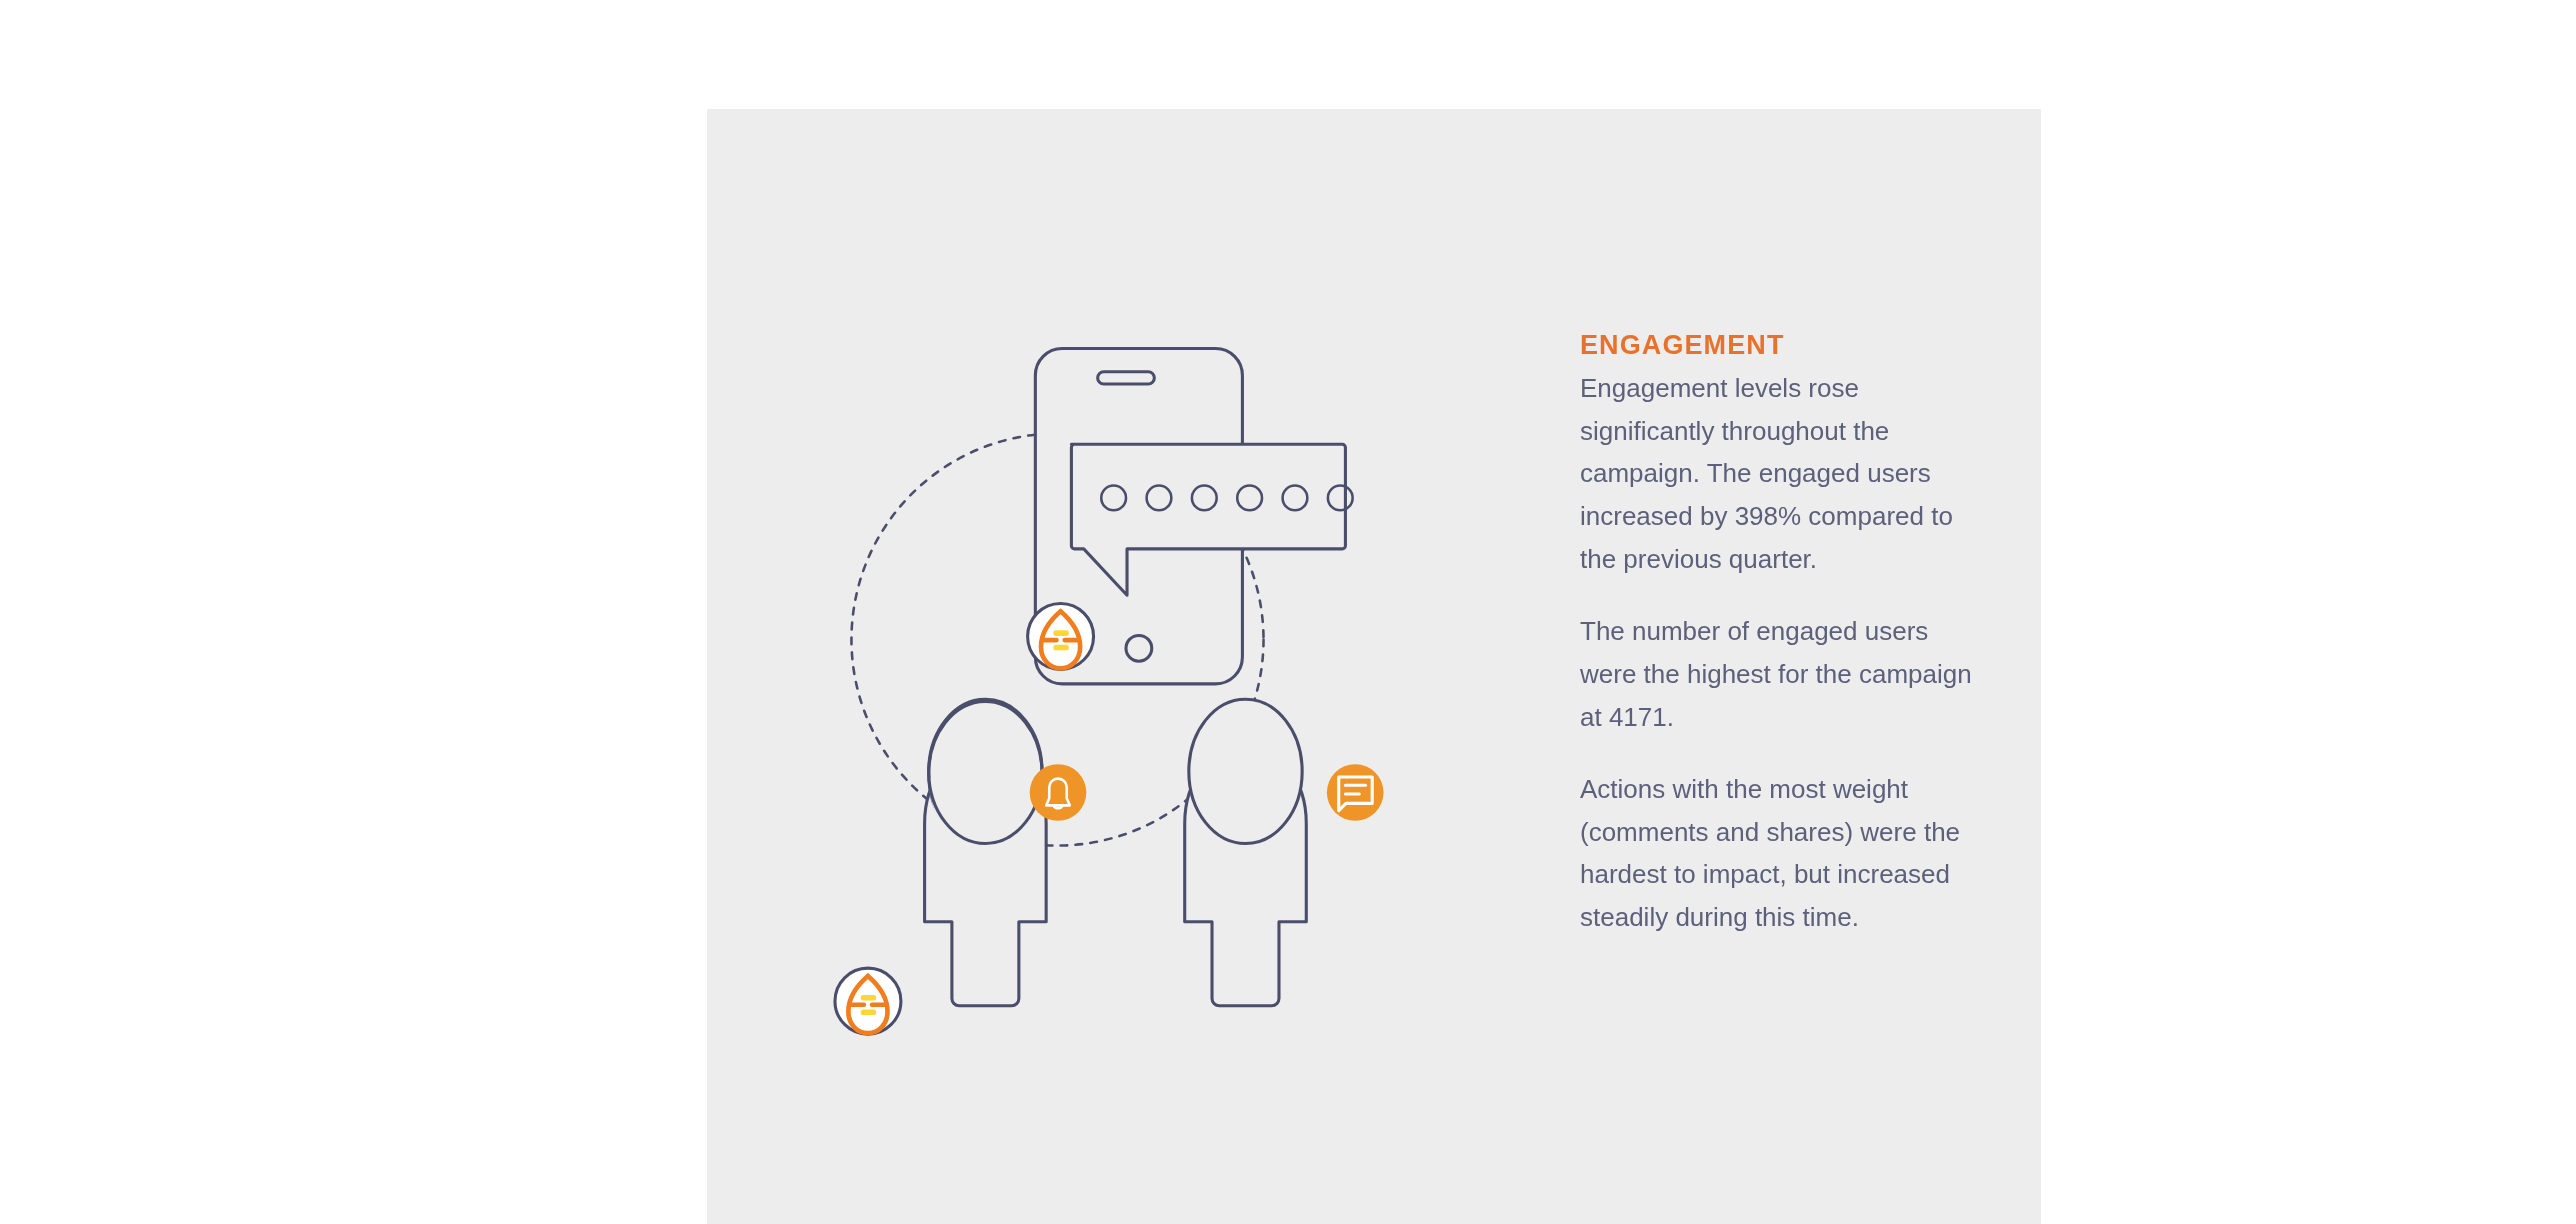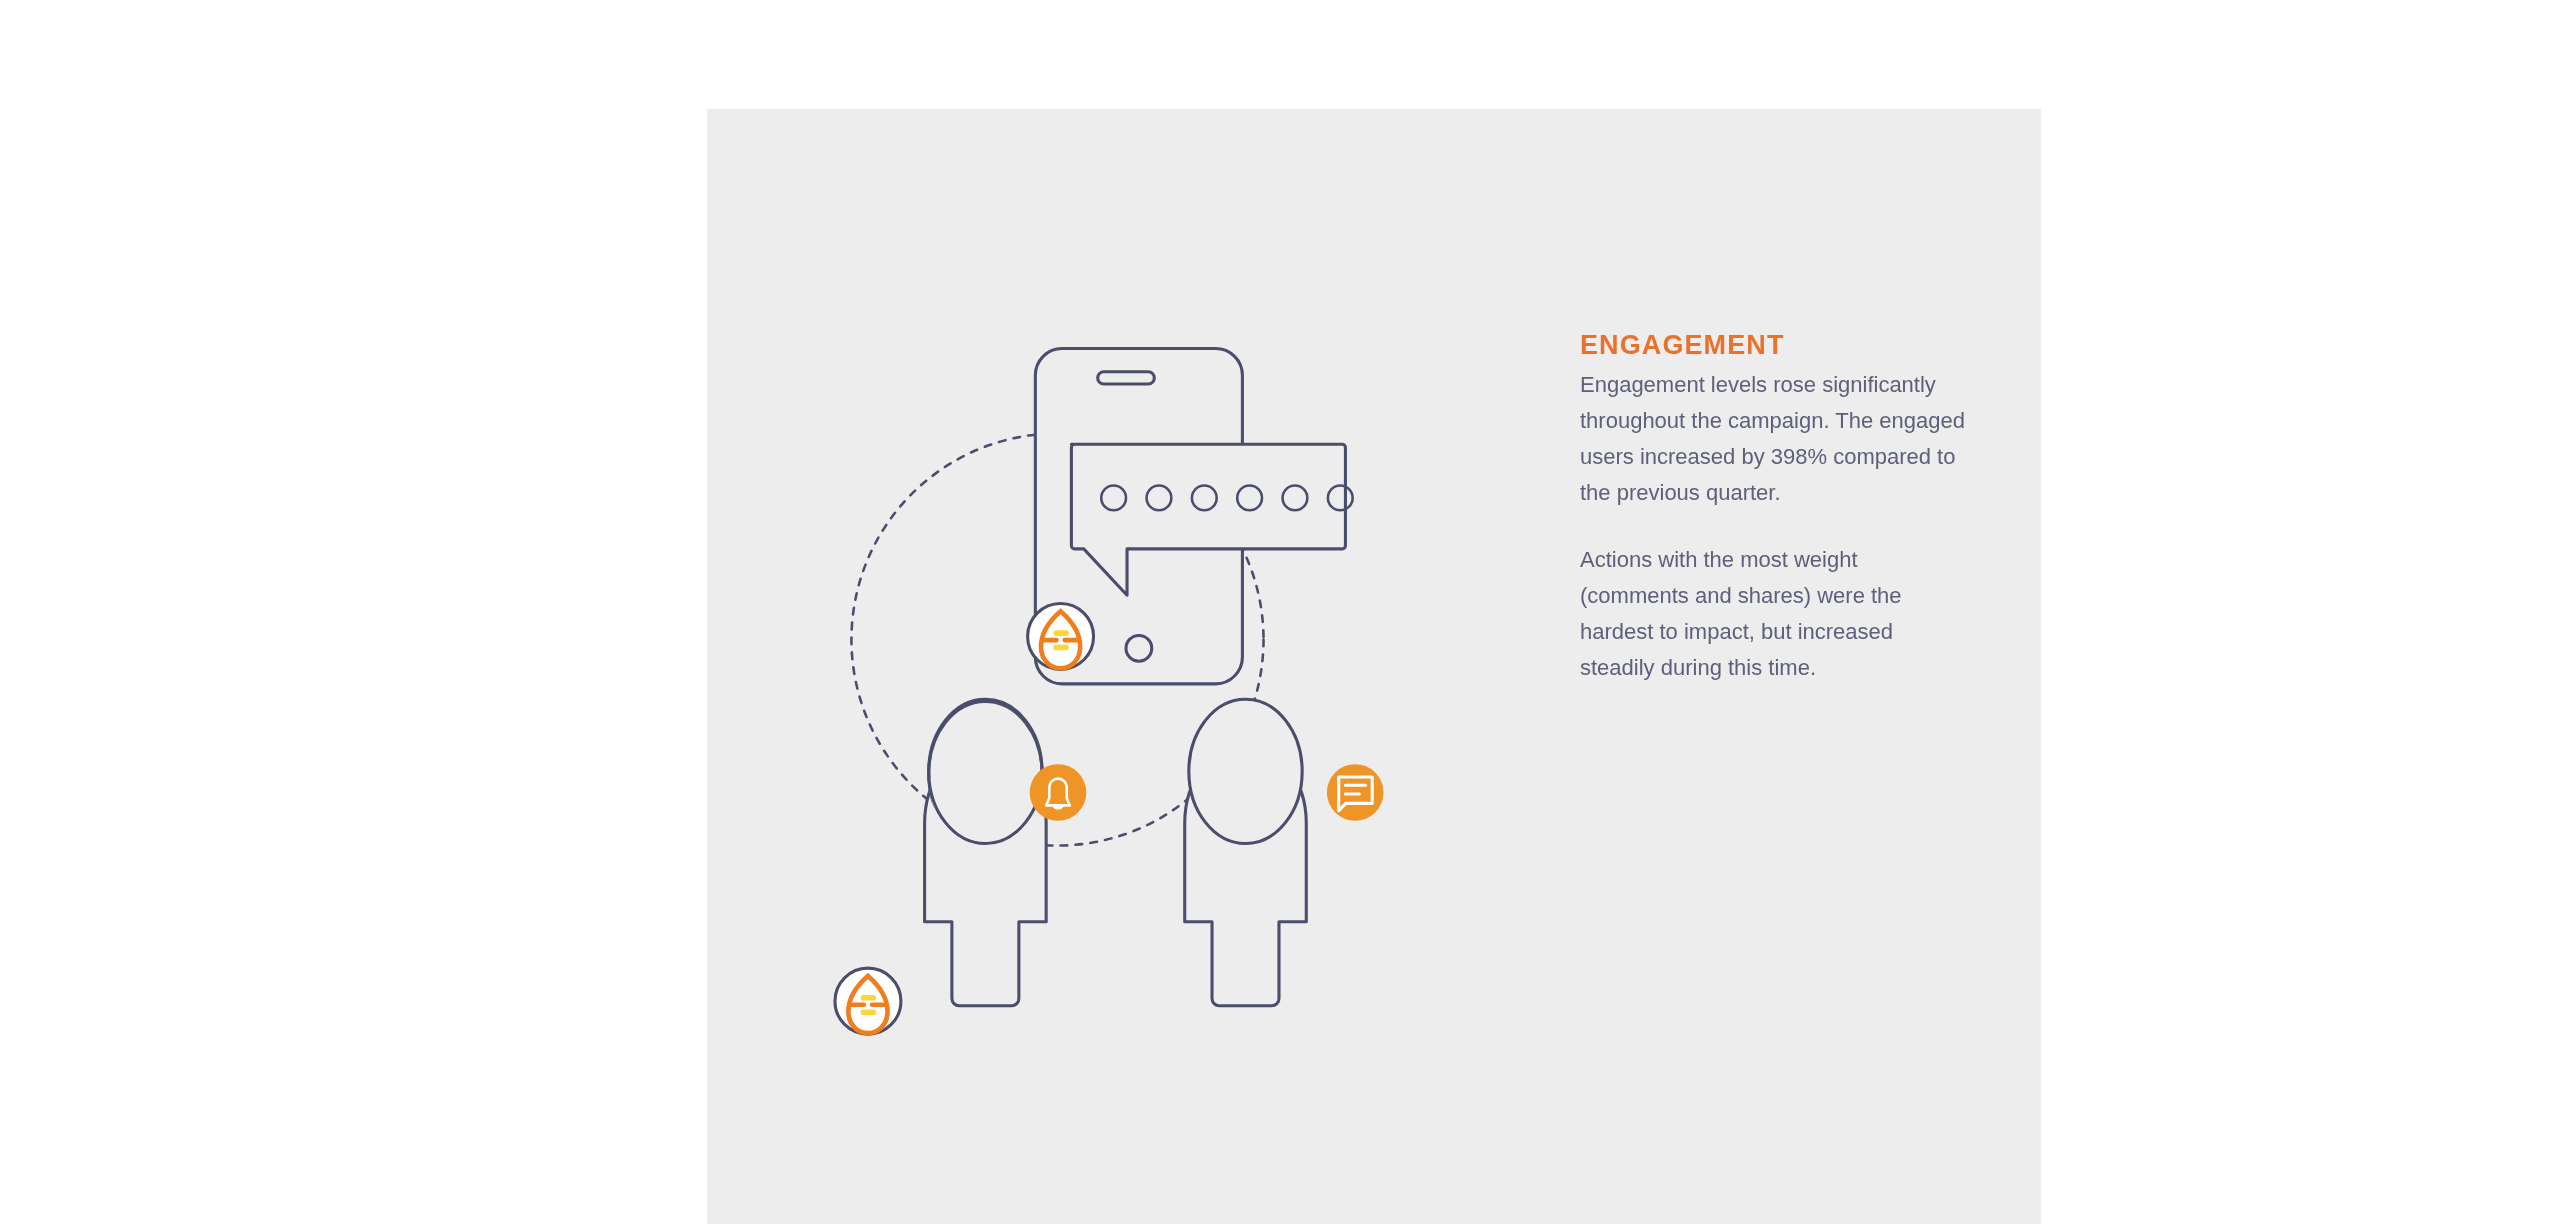--- a/index.html
+++ b/index.html
@@ -61,21 +61,21 @@
     font-size: 27px;
     font-weight: bold;
     letter-spacing: 1.1px;
     color: #e8722c;
     margin: 0 0 8.2px 0;
     line-height: 1.0;
     white-space: nowrap;
   }
 
   .para {
-    font-size: 22px;
+    font-size: 26px;
     line-height: 1.64;
     color: #5c607a;
     margin: 0 0 30px 0;
     max-width: 392px;
   }
   .para:last-child { margin-bottom: 16px; }
 </style>
 </head>
 <body>
 
@@ -164,18 +164,19 @@
           <line x1="278" y1="1739" x2="304" y2="1739" stroke="#f07d1e" stroke-width="9" stroke-linecap="round"></line>
           <line x1="320" y1="1739" x2="346" y2="1739" stroke="#f07d1e" stroke-width="9" stroke-linecap="round"></line>
         </g>
 
       </svg>
     </div>
 
     <div id="textcol">
       <h1 id="heading">ENGAGEMENT</h1>
       <p class="para">Engagement levels rose significantly throughout the campaign. The engaged users increased by 398% compared to the previous quarter.</p>
+      <p class="para">The number of engaged users were the highest for the campaign at 4171.</p>
       <p class="para">Actions with the most weight (comments and shares) were the hardest to impact, but increased steadily during this time.</p>
     </div>
 
   </div>
 </div>
 
 
 </body></html>

